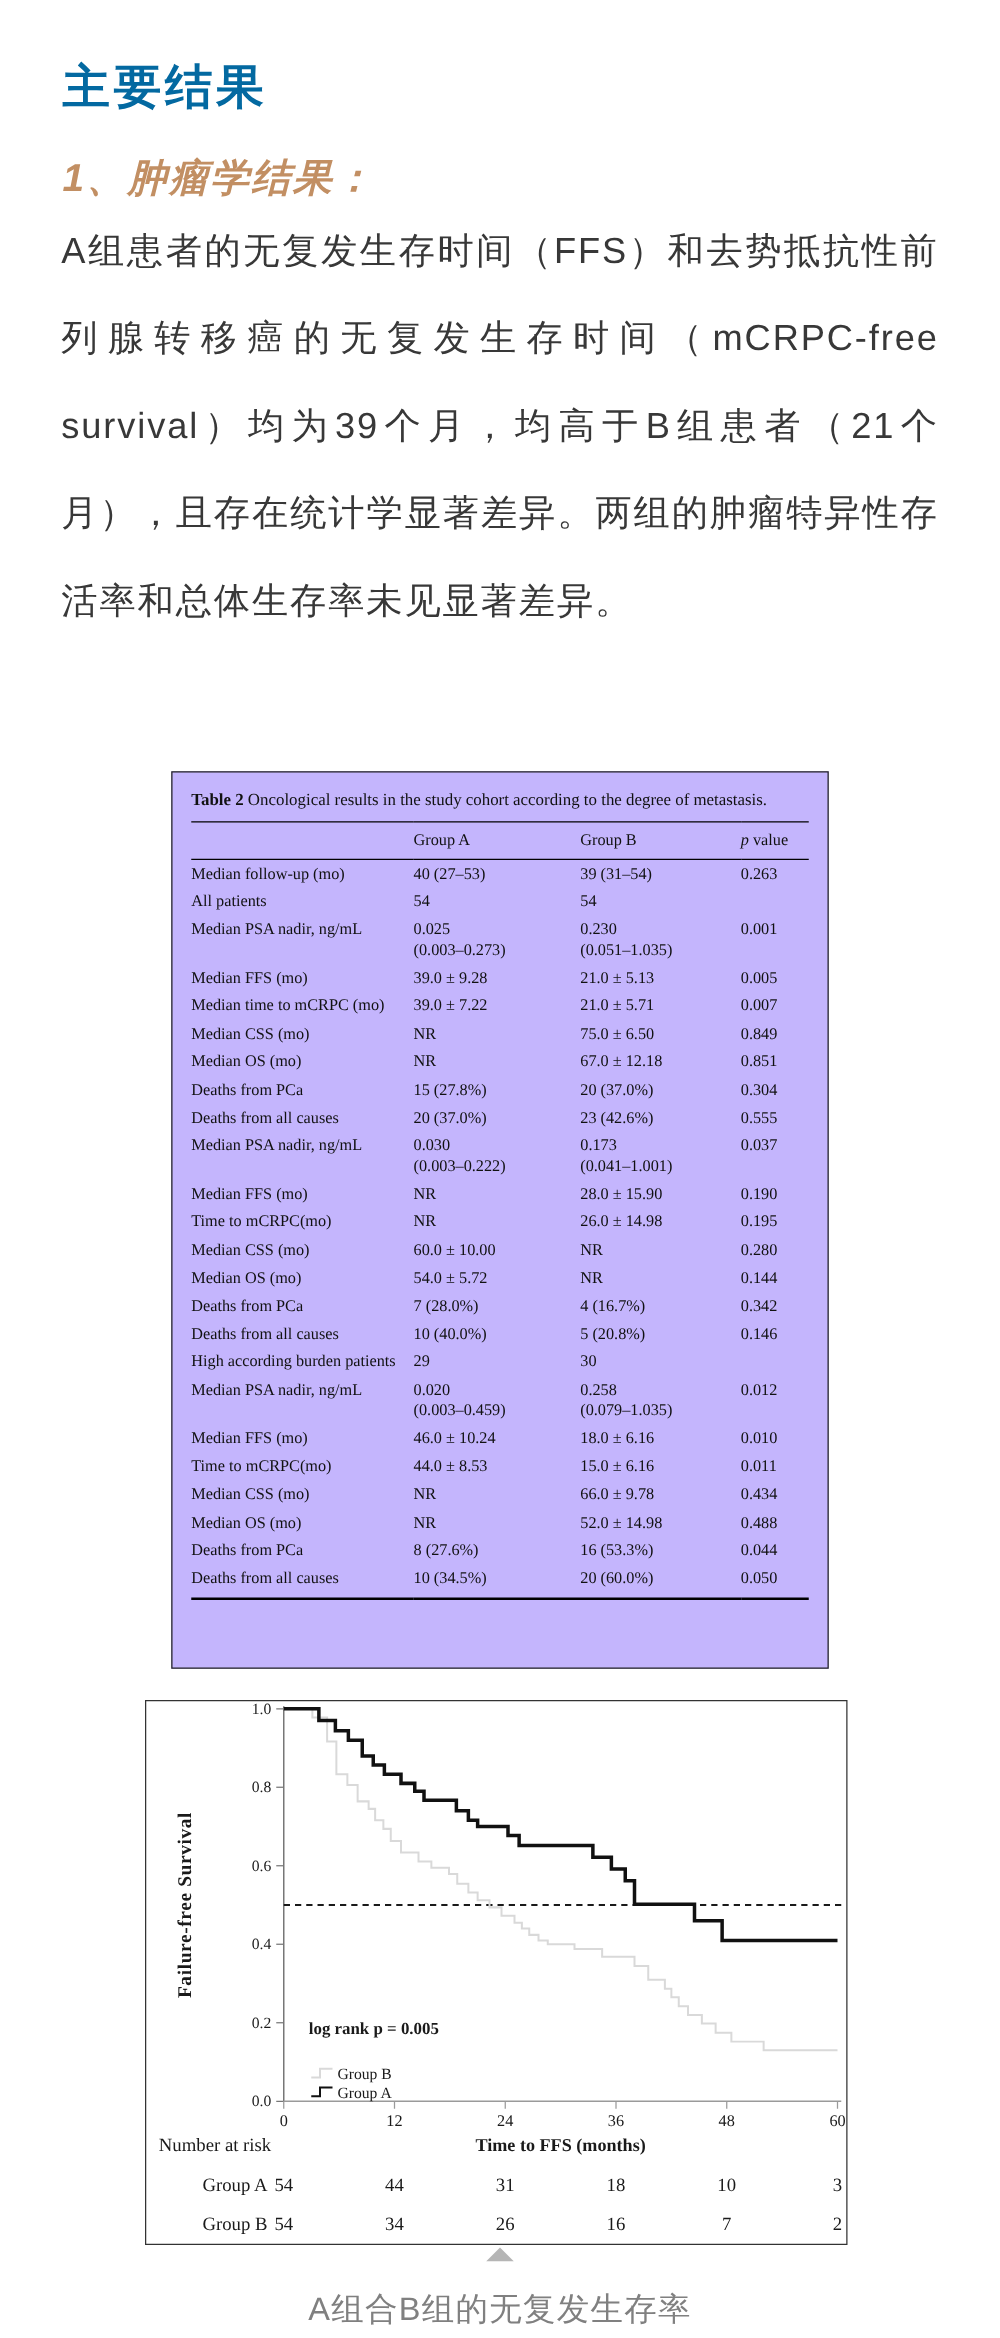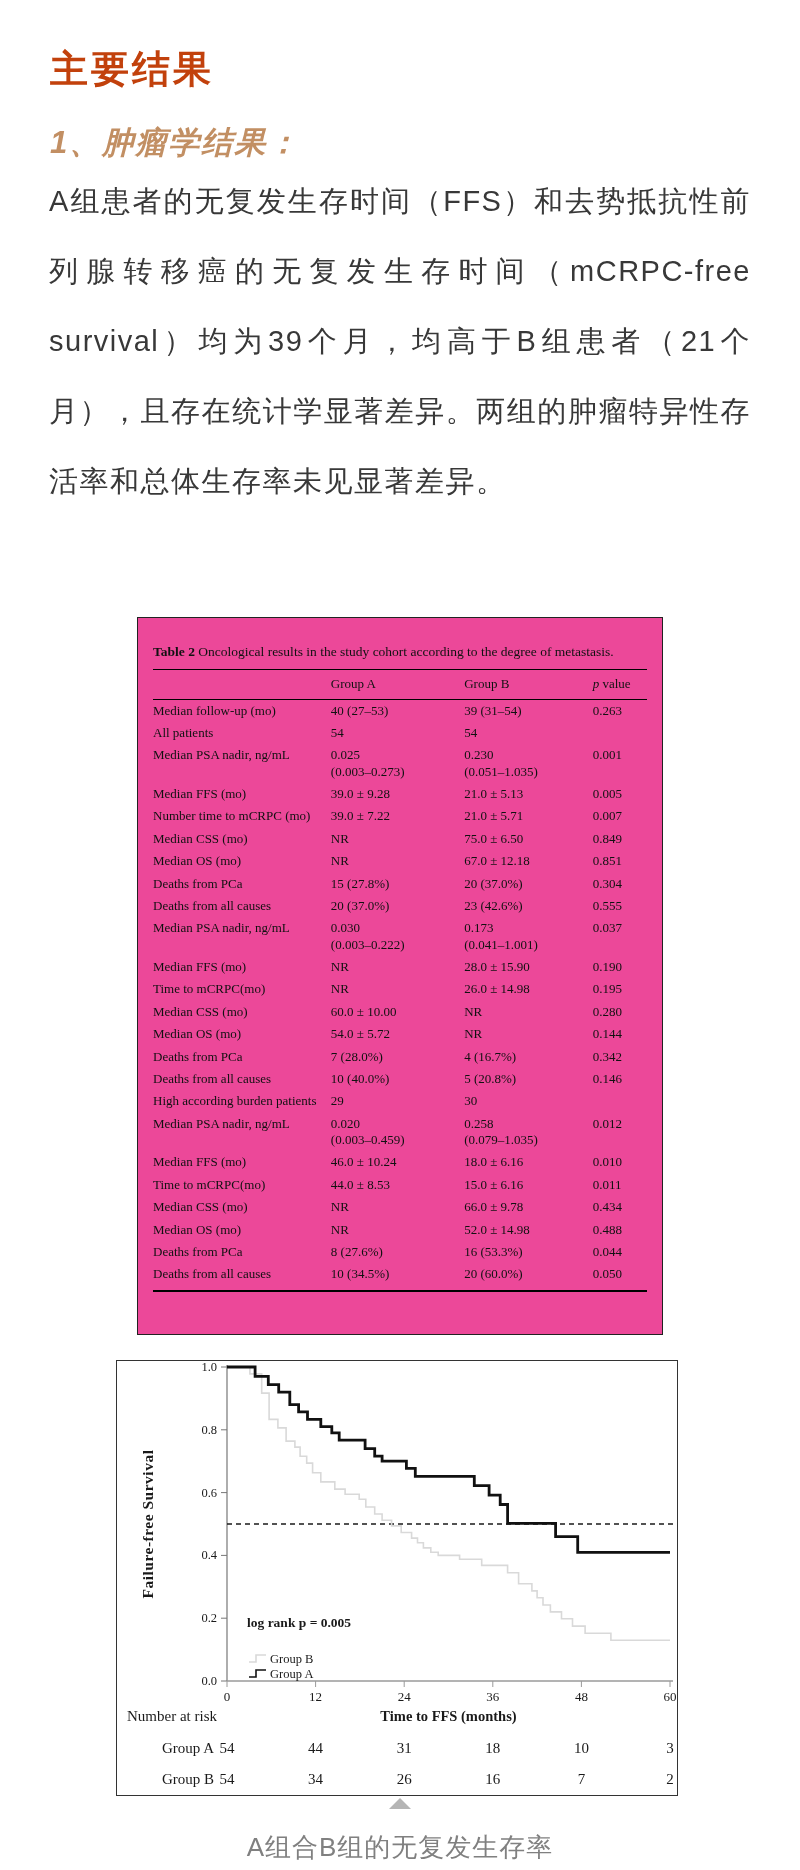--- a/index.html
+++ b/index.html
@@ -3,36 +3,36 @@
 <meta charset="utf-8">
 <style>
   html,body{margin:0;padding:0;}
   body{
     width:800px;height:1870px;position:relative;background:#ffffff;
     font-family:"Liberation Sans","DejaVu Sans",sans-serif;overflow:hidden;
   }
   .page-title{
     position:absolute;left:50px;top:44px;margin:0;
     font-family:"Liberation Serif","DejaVu Serif",serif;
-    font-size:38px;font-weight:700;letter-spacing:3px;color:#c2410c;text-align:center;
+    font-size:38px;font-weight:700;letter-spacing:3px;color:#0369a1;text-align:center;
   }
   .section-heading{
     position:absolute;left:50px;top:122px;margin:0;
     font-size:31px;font-weight:700;letter-spacing:2px;color:#c28f63;font-style:italic;
   }
   .body-paragraph{
     position:absolute;left:49px;top:166px;width:702px;margin:0;
     font-size:29px;line-height:70px;letter-spacing:1.5px;color:#383838;
     text-align:justify;
   }
   
   .table-box{
     position:absolute;left:137px;top:617px;width:526px;min-height:718px;
-    box-sizing:border-box;border:1px solid #222;background:#ec4899;
-    padding:25px 15px 16px 15px;
+    box-sizing:border-box;border:1px solid #222;background:#c4b5fd;
+    padding:13px 15px 16px 15px;
     font-family:"Liberation Serif","DejaVu Serif",serif;color:#111;
   }
   .tcap{font-size:13.5px;line-height:1.35;text-align:justify;margin:0 0 8px 0;}
   .tcap b{font-weight:700;}
   table.onco{width:100%;border-collapse:collapse;font-size:13px;line-height:1.26;}
   table.onco thead th{
     border-top:1.8px solid #000;border-bottom:1.8px solid #000;
     text-align:left;font-weight:400;padding:6px 0 6px 0;
   }
   table.onco td{padding:3px 4px 3px 0;vertical-align:top;white-space:pre-line;}
@@ -106,21 +106,21 @@
 (0.051–1.035)</td>
             <td>0.001</td>
           </tr>
           <tr>
             <td>Median FFS (mo)</td>
             <td>39.0 ± 9.28</td>
             <td>21.0 ± 5.13</td>
             <td>0.005</td>
           </tr>
           <tr>
-            <td>Number time to mCRPC (mo)</td>
+            <td>Median time to mCRPC (mo)</td>
             <td>39.0 ± 7.22</td>
             <td>21.0 ± 5.71</td>
             <td>0.007</td>
           </tr>
           <tr>
             <td>Median CSS (mo)</td>
             <td>NR</td>
             <td>75.0 ± 6.50</td>
             <td>0.849</td>
           </tr>

